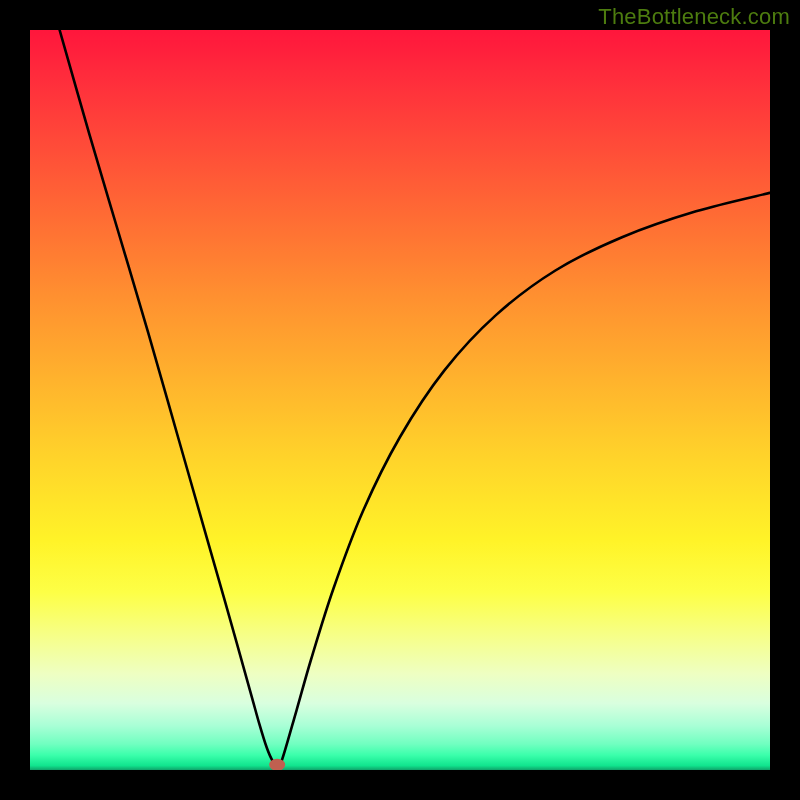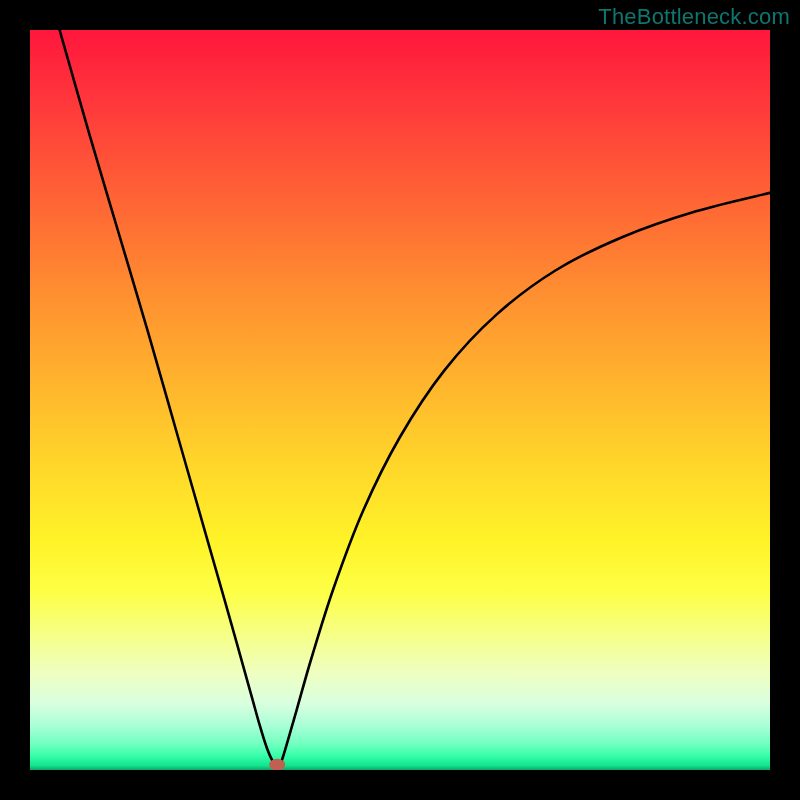--- a/index.html
+++ b/index.html
@@ -67,21 +67,21 @@
   .curve-path {
     fill: none;
     stroke: #000;
     stroke-width: 2.6;
     stroke-linecap: round;
   }
   .watermark {
     position: absolute;
     top: 4px;
     right: 10px;
-    color: #0f766e;
+    color: #4d7c0f;
     font-size: 22px;
     letter-spacing: 0.2px;
     font-weight: 500;
   }
 </style>
 </head>
 <body>
 
 <div class="frame">
 

